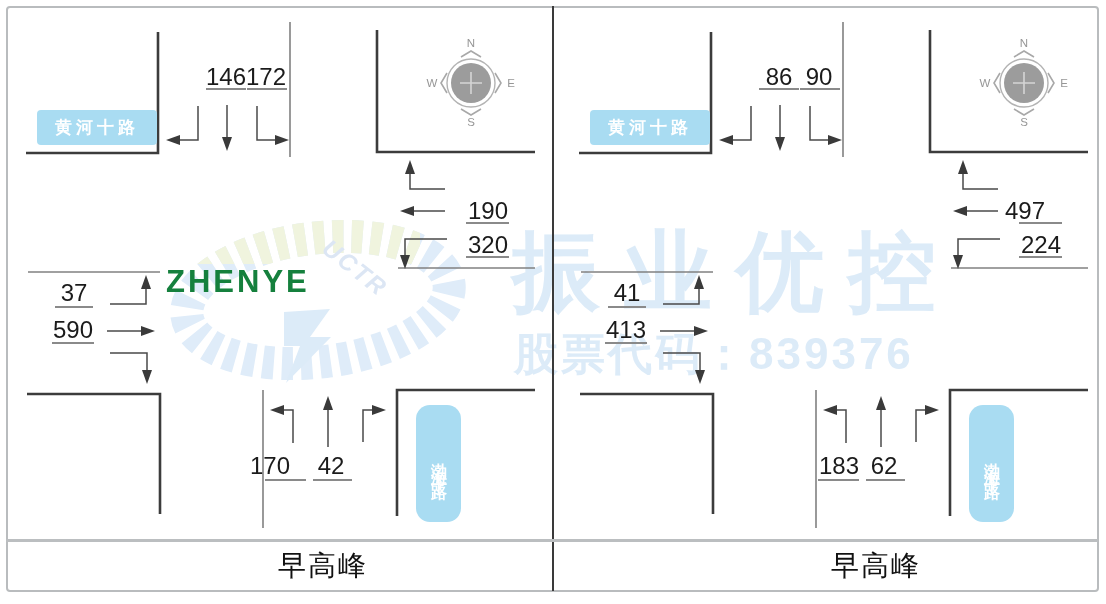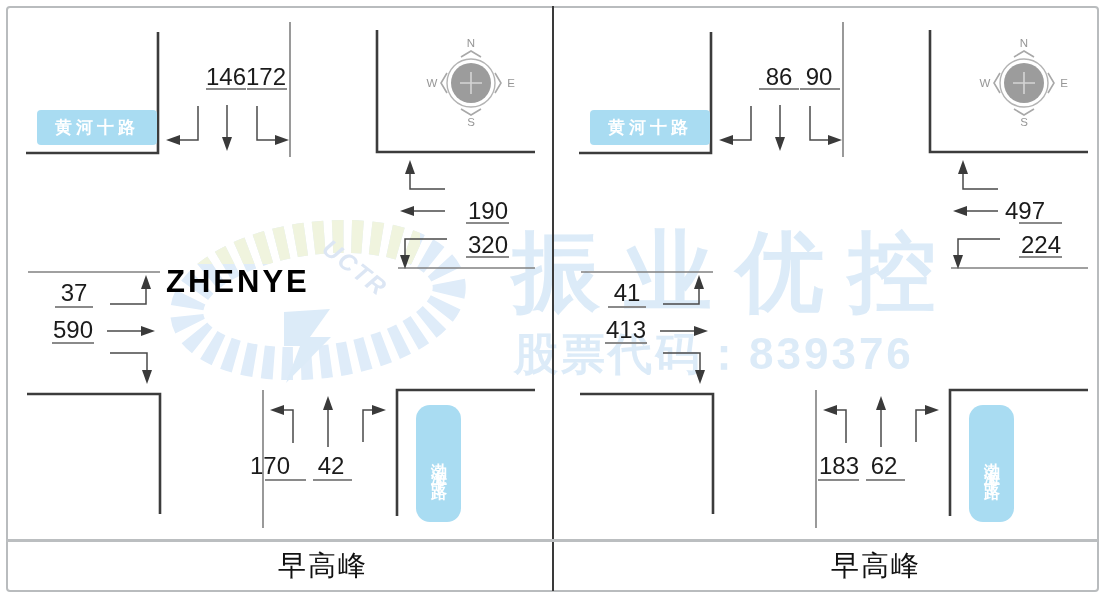--- a/index.html
+++ b/index.html
@@ -4,21 +4,21 @@
 <style>
   html,body{margin:0;padding:0;background:#fff;}
   .canvas{
     position:relative;width:1106px;height:604px;background:#fff;overflow:hidden;
     font-family:"Liberation Sans","DejaVu Sans",sans-serif;
   }
   
   .wm{position:absolute;z-index:1;}
   .wm-zhenye{
     position:absolute;left:166px;top:264px;z-index:1;
-    font-size:31px;font-weight:bold;letter-spacing:3px;color:#000000;
+    font-size:31px;font-weight:bold;letter-spacing:3px;color:#15803d;
   }
   .wm-uctr{
     position:absolute;left:334px;top:234px;z-index:1;
     font-size:24px;font-weight:bold;font-style:italic;letter-spacing:2px;color:#dce6f4;
     transform:rotate(38deg);transform-origin:left top;
   }
   .wm-brand{
     position:absolute;left:512px;top:228px;z-index:1;
     font-size:88px;line-height:1;font-weight:bold;letter-spacing:24px;color:#dcebf8;white-space:nowrap;
   }

